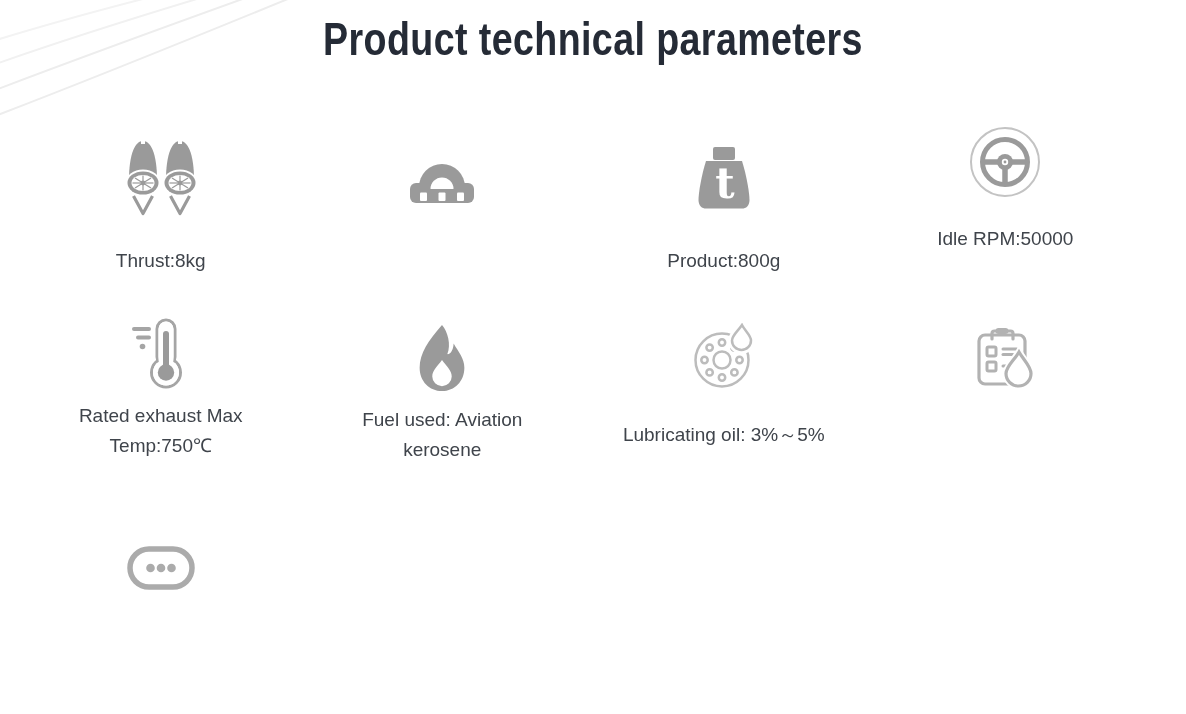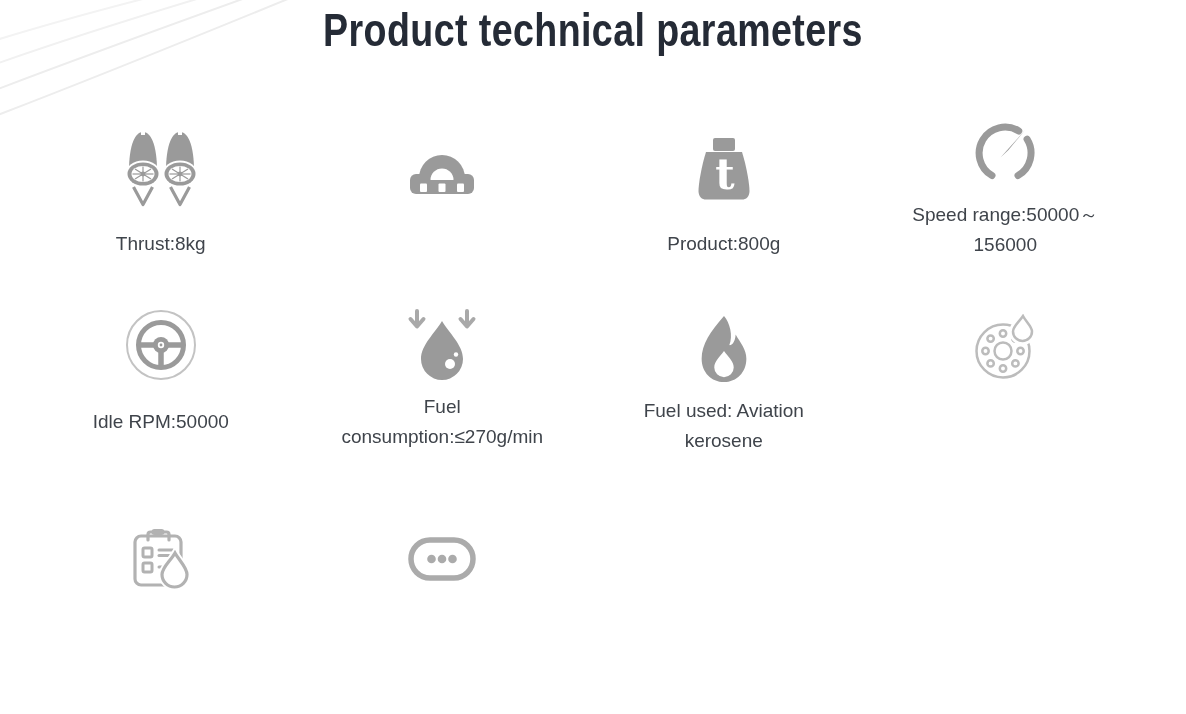--- a/index.html
+++ b/index.html
@@ -1,39 +1,39 @@
 <!DOCTYPE html>
 <html><head>
 <meta charset="utf-8">
 <style>
   html,body{margin:0;padding:0;}
   body{
     width:1186px;height:714px;overflow:hidden;background:#ffffff;
     font-family:"Liberation Sans", sans-serif;position:relative;
   }
   .corner-deco{position:absolute;top:0;left:0;pointer-events:none;}
-  .title-wrap{padding-top:3px;}
+  .title-wrap{padding-top:12px;}
   h1.page-title{
     margin:0;text-align:center;color:#252b36;
     font-size:47px;font-weight:700;line-height:1.15;
     transform:scaleX(0.8);transform-origin:50% 50%;
     letter-spacing:0.5px;
   }
   .grid{
     margin-left:20px;margin-top:56px;width:1126px;
     display:grid;grid-template-columns:repeat(4,1fr);
     grid-template-rows:192px 210px 200px;
   }
   .cell{display:flex;flex-direction:column;align-items:center;}
   .icon-box{height:80px;display:flex;align-items:center;justify-content:center;}
   .r1 .icon-box{margin-top:16px;}
   .r2 .icon-box{margin-top:0;}
   .r3 .icon-box{margin-top:4px;}
   .label{
-    margin-top:20px;text-align:center;white-space:pre-line;
+    margin-top:28px;text-align:center;white-space:pre-line;
     font-size:19px;line-height:1.6;color:#3f444b;
     display:flex;flex-direction:column;justify-content:center;
   }
   .r2 .label,.r3 .label{margin-top:6px;min-height:62px;}
 </style>
 </head>
 <body>
 
 <svg class="corner-deco" width="300" height="130" viewBox="0 0 300 130" aria-hidden="true">
   <path d="M-10 118 Q110 72 300 -6" stroke="#ededed" stroke-width="2" fill="none"></path>
@@ -104,68 +104,59 @@
     <div class="icon-box">
       <svg width="70" height="66" viewBox="0 0 70 66" aria-hidden="true">
         <rect x="24" y="2" width="22" height="13" rx="2" fill="#9a9a9a"></rect>
         <path d="M17 16 L53 16 C57.5 30 60.5 48 60.5 55 C60.5 61 57 63.5 53 63.5 L17 63.5 C13 63.5 9.5 61 9.5 55 C9.5 48 12.5 30 17 16 Z" fill="#9a9a9a"></path>
         <text x="36" y="53" font-size="42" fill="#ffffff" font-family="DejaVu Serif, serif" font-weight="bold" text-anchor="middle">t</text>
       </svg>
     </div>
     <div class="label">Product:800g</div>
   </div>
 
-  <div class="cell r2">
-    <div class="icon-box">
-      <svg width="70" height="70" viewBox="0 0 70 70" aria-hidden="true">
-        <path d="M57.05 21.22 A26 26 0 0 1 48 57.52" stroke="#9a9a9a" stroke-width="7" fill="none" stroke-linecap="round"></path>
-        <path d="M22 57.52 A26 26 0 1 1 48.78 12.95" stroke="#9a9a9a" stroke-width="7" fill="none" stroke-linecap="round"></path>
-        <path d="M30.5 39.5 L55.5 11.5 L38.5 32 Z" fill="#9a9a9a"></path>
-      </svg>
-    </div>
-    <div class="label">Speed range:50000～
-156000</div>
-  </div>
 
   <div class="cell r2">
     <div class="icon-box">
       <svg width="74" height="74" viewBox="0 0 74 74" aria-hidden="true">
         <circle cx="37" cy="37" r="34" stroke="#c3c3c3" stroke-width="2" fill="none"></circle>
         <circle cx="37" cy="37" r="22.5" stroke="#9a9a9a" stroke-width="5" fill="none"></circle>
         <g stroke="#9a9a9a" stroke-width="5.5">
           <line x1="15" y1="37" x2="30" y2="37"></line>
           <line x1="44" y1="37" x2="59" y2="37"></line>
           <line x1="37" y1="44" x2="37" y2="58"></line>
         </g>
         <circle cx="37" cy="37" r="8" fill="#9a9a9a"></circle>
         <circle cx="37" cy="37" r="3.2" fill="#fff"></circle>
         <circle cx="37" cy="37" r="1.4" fill="#9a9a9a"></circle>
       </svg>
     </div>
     <div class="label">Idle RPM:50000</div>
   </div>
 
-
   <div class="cell r2">
     <div class="icon-box">
-      <svg width="74" height="72" viewBox="0 0 74 72" aria-hidden="true">
-        <g stroke="#a9a9a9" stroke-width="4" fill="none" stroke-linecap="round" stroke-linejoin="round">
-          <line x1="12" y1="2" x2="12" y2="15"></line>
-          <path d="M5.5 10 L12 17.5 L18.5 10"></path>
-          <line x1="62" y1="2" x2="62" y2="15"></line>
-          <path d="M55.5 10 L62 17.5 L68.5 10"></path>
-        </g>
-        <path d="M37 12 C44 24 58 36 58 50 A21 21 0 0 1 16 50 C16 36 30 24 37 12 Z" fill="#9a9a9a"></path>
-        <circle cx="45" cy="55" r="5" fill="#fff"></circle>
-        <circle cx="51" cy="45.5" r="2.2" fill="#fff"></circle>
-      </svg>
-    </div>
-    <div class="label">Fuel
-consumption:≤270g/min</div>
-  </div>
+      <svg width="70" height="74" viewBox="0 0 70 74" aria-hidden="true">
+        <g stroke="#a5a5a5" stroke-width="4" stroke-linecap="round">
+          <line x1="8" y1="12" x2="23" y2="12"></line>
+          <line x1="12" y1="20.5" x2="23" y2="20.5"></line>
+        </g>
+        <circle cx="16.5" cy="29.5" r="2.8" fill="#a5a5a5"></circle>
+        <circle cx="40" cy="55.5" r="14.5" fill="#fff" stroke="#a5a5a5" stroke-width="3"></circle>
+        <rect x="31" y="3" width="18" height="46" rx="9" fill="#fff" stroke="#a5a5a5" stroke-width="3"></rect>
+        <circle cx="40" cy="55.5" r="13" fill="#fff"></circle>
+        <rect x="32.5" y="4.5" width="15" height="46" rx="7.5" fill="#fff"></rect>
+        <rect x="37" y="14" width="6" height="38" rx="3" fill="#9a9a9a"></rect>
+        <circle cx="40" cy="55.5" r="8.2" fill="#9a9a9a"></circle>
+      </svg>
+    </div>
+    <div class="label">Rated exhaust Max
+Temp:750℃</div>
+  </div>
+
 
   <div class="cell r3">
     <div class="icon-box">
       <svg width="70" height="74" viewBox="0 0 72 72" aria-hidden="true">
         <path d="M36 2 C22 18 13 31 13 46 C13 60 23 70 36 70 C49 70 59 60 59 46 C59 36 53 30 48 21 C47.5 29 44 32.5 41.5 32 C45.5 22 42 9 36 2 Z" fill="#9a9a9a"></path>
         <path d="M36 38 C40.5 44.5 46 48.5 46 55 A10 10 0 0 1 26 55 C26 48.5 31.5 44.5 36 38 Z" fill="#fff"></path>
       </svg>
     </div>
     <div class="label">Fuel used: Aviation
 kerosene</div>
@@ -183,20 +174,21 @@
           <circle cx="15.5" cy="37" r="3.2"></circle>
           <circle cx="20.6" cy="24.6" r="3.2"></circle>
           <circle cx="33" cy="19.5" r="3.2"></circle>
           <circle cx="45.4" cy="24.6" r="3.2"></circle>
         </g>
         <circle cx="33" cy="37" r="8.5" stroke="#bcbcbc" stroke-width="2.5" fill="#fff"></circle>
         <path d="M53 2 C56 8 62 12.5 62 17.5 A9.5 9.5 0 0 1 43 17.5 C43 12.5 49 8 53 2 Z" stroke="#fff" stroke-width="8" fill="#fff"></path>
         <path d="M53 2 C56 8 62 12.5 62 17.5 A9.5 9.5 0 0 1 43 17.5 C43 12.5 49 8 53 2 Z" stroke="#bcbcbc" stroke-width="2.5" fill="#fff"></path>
       </svg>
     </div>
+    <div class="label">Lubricating oil: 3%～5%</div>
   </div>
 
   <div class="cell r3">
     <div class="icon-box">
       <svg width="76" height="72" viewBox="0 0 76 72" aria-hidden="true">
         <rect x="12" y="13" width="46" height="49" rx="6" stroke="#b2b2b2" stroke-width="3.2" fill="none"></rect>
         <path d="M25 17 v-5.5 a2.5 2.5 0 0 1 2.5 -2.5 H31" stroke="#b2b2b2" stroke-width="3.2" fill="none" stroke-linecap="round"></path>
         <path d="M39 9 h4.5 a2.5 2.5 0 0 1 2.5 2.5 V17" stroke="#b2b2b2" stroke-width="3.2" fill="none" stroke-linecap="round"></path>
         <line x1="31.5" y1="9" x2="38.5" y2="9" stroke="#b2b2b2" stroke-width="6" stroke-linecap="round"></line>
         <rect x="20" y="25" width="9" height="9" rx="1.5" stroke="#b2b2b2" stroke-width="3" fill="none"></rect>

